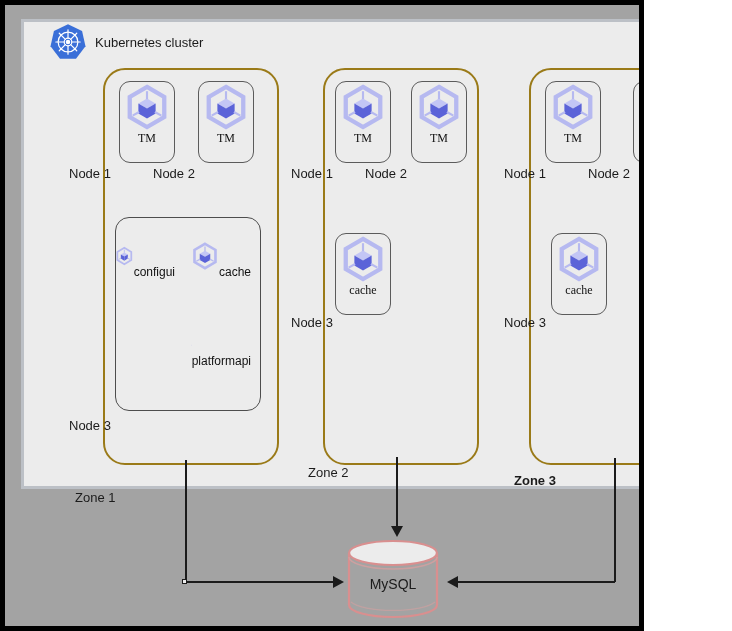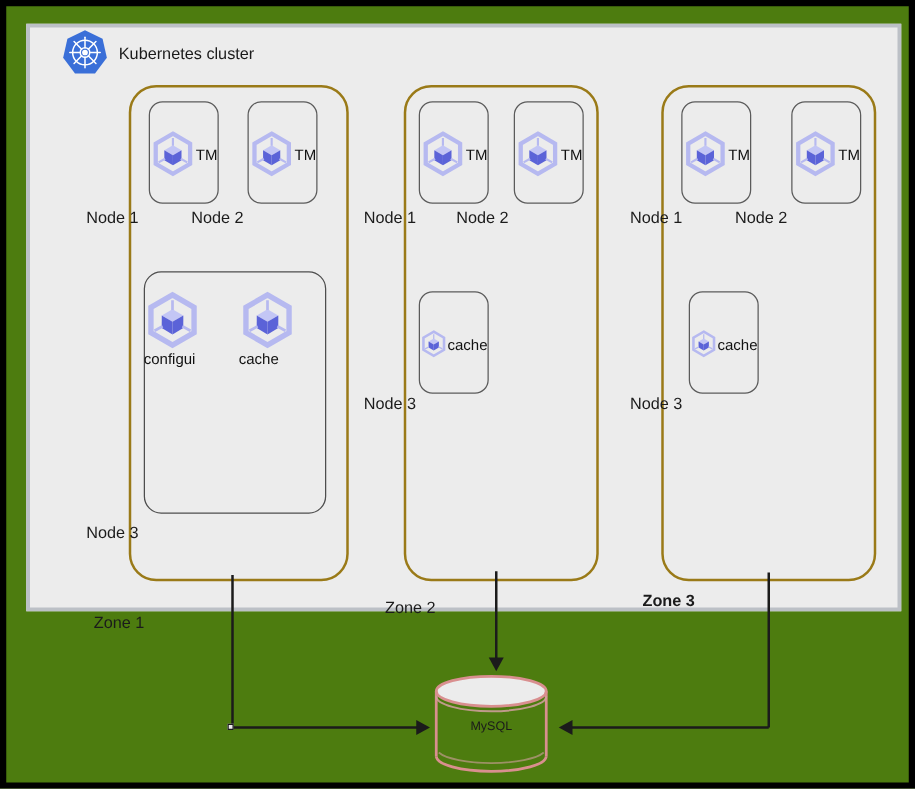--- a/index.html
+++ b/index.html
@@ -2,23 +2,23 @@
 <html><head>
 <meta charset="utf-8">
 <style>
   html, body {
     margin: 0;
     padding: 0;
     background: #ffffff;
   }
   #page {
     position: relative;
-    width: 732px;
+    width: 644px;
     height: 631px;
-    background: #4d7c0f;
+    background: #a3a3a3;
     border: 5px solid #000000;
     box-sizing: border-box;
     font-family: "Liberation Sans", sans-serif;
     overflow: hidden;
   }
 
   
   .cluster-box {
     position: absolute;
     left: 16px;
@@ -68,39 +68,41 @@
   
   .pod {
     position: absolute;
     width: 56px;
     height: 82px;
     border: 1.6px solid #5b5b5b;
     border-radius: 11px;
     background: #ececec;
     box-sizing: border-box;
     display: flex;
+    flex-direction: column;
     align-items: center;
     justify-content: flex-start;
     padding-top: 2px;
+    font-family: Liberation Serif, serif;
   }
   .pod-icon { width: 46px; height: 46px; display: block; }
   .pod-label {
     font-size: 12px;
     color: #111111;
     margin-top: 1px;
     white-space: nowrap;
   }
 
   
   .pod-free {
     position: absolute;
     width: 60px;
     display: flex;
-    flex-direction: column;
-    align-items: flex-start;
+    flex-direction: row;
+    align-items: flex-end;
   }
   .pod-free .pod-icon { width: 46px; height: 46px; }
   .pod-free .pod-label {
     font-size: 12px;
     color: #111111;
     margin-top: 1px;
     white-space: nowrap;
   }
 
   
@@ -147,21 +149,21 @@
     top: 533px;
     width: 104px;
     height: 82px;
   }
   .db-svg { display: block; width: 104px; height: 82px; }
   .db-label {
     position: absolute;
     left: 0; right: 0;
     top: 38px;
     text-align: center;
-    font-size: 10px;
+    font-size: 14px;
     color: #1b1b1b;
     pointer-events: none;
   }
 </style>
 </head>
 <body>
 
 <div id="page">
 
   <div class="cluster-box"></div>
@@ -247,20 +249,34 @@
       <g stroke="#b6b9f0" stroke-width="3">
         <line x1="32" y1="10" x2="32" y2="21"></line>
         <line x1="12" y1="44" x2="21" y2="39"></line>
         <line x1="52" y1="44" x2="43" y2="39"></line>
       </g>
     </svg>
     <span class="pod-label">cache</span>
   </div>
 
 
+  <div class="pod-free" style="left:186px; top:317px;">
+    <svg class="pod-icon" viewBox="0 0 64 64">
+      <polygon points="32,4 56,18 56,46 32,60 8,46 8,18" fill="none" stroke="#b6b9f0" stroke-width="6"></polygon>
+      <polygon points="32,20 44,27 32,34 20,27" fill="#c3c6f5"></polygon>
+      <polygon points="20,27 32,34 32,48 20,41" fill="#5b63d8"></polygon>
+      <polygon points="44,27 44,41 32,48 32,34" fill="#5b63d8"></polygon>
+      <g stroke="#b6b9f0" stroke-width="3">
+        <line x1="32" y1="10" x2="32" y2="21"></line>
+        <line x1="12" y1="44" x2="21" y2="39"></line>
+        <line x1="52" y1="44" x2="43" y2="39"></line>
+      </g>
+    </svg>
+    <span class="pod-label">platformapi</span>
+  </div>
 
   <span class="node-label" style="left:64px; top:413px;">Node 3</span>
   <span class="zone-label" style="left:70px; top:468px;margin-top:17px;">Zone 1</span>
 
   <div class="zone" style="left:318px; top:63px; width:156px; height:397px;"></div>
 
   <div class="pod" style="left:330px; top:76px;">
     <svg class="pod-icon" viewBox="0 0 64 64">
       <polygon points="32,4 56,18 56,46 32,60 8,46 8,18" fill="none" stroke="#b6b9f0" stroke-width="6"></polygon>
       <polygon points="32,20 44,27 32,34 20,27" fill="#c3c6f5"></polygon>
@@ -302,21 +318,21 @@
       <g stroke="#b6b9f0" stroke-width="3">
         <line x1="32" y1="10" x2="32" y2="21"></line>
         <line x1="12" y1="44" x2="21" y2="39"></line>
         <line x1="52" y1="44" x2="43" y2="39"></line>
       </g>
     </svg>
     <span class="pod-label">cache</span>
   </div>
 
   <span class="node-label" style="left:286px; top:310px;">Node 3</span>
-  <span class="zone-label" style="left:303px; top:473px;">Zone 2</span>
+  <span class="zone-label" style="left:303px; top:460px;">Zone 2</span>
 
   <div class="zone" style="left:524px; top:63px; width:172px; height:397px;"></div>
 
   <div class="pod" style="left:540px; top:76px;">
     <svg class="pod-icon" viewBox="0 0 64 64">
       <polygon points="32,4 56,18 56,46 32,60 8,46 8,18" fill="none" stroke="#b6b9f0" stroke-width="6"></polygon>
       <polygon points="32,20 44,27 32,34 20,27" fill="#c3c6f5"></polygon>
       <polygon points="20,27 32,34 32,48 20,41" fill="#5b63d8"></polygon>
       <polygon points="44,27 44,41 32,48 32,34" fill="#5b63d8"></polygon>
       <g stroke="#b6b9f0" stroke-width="3">

